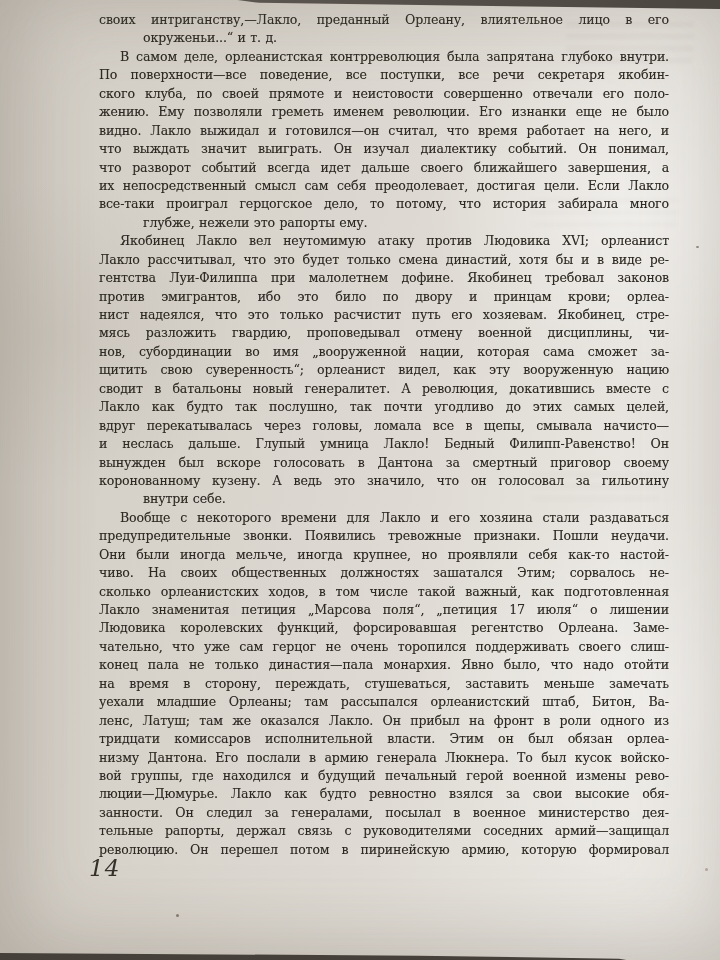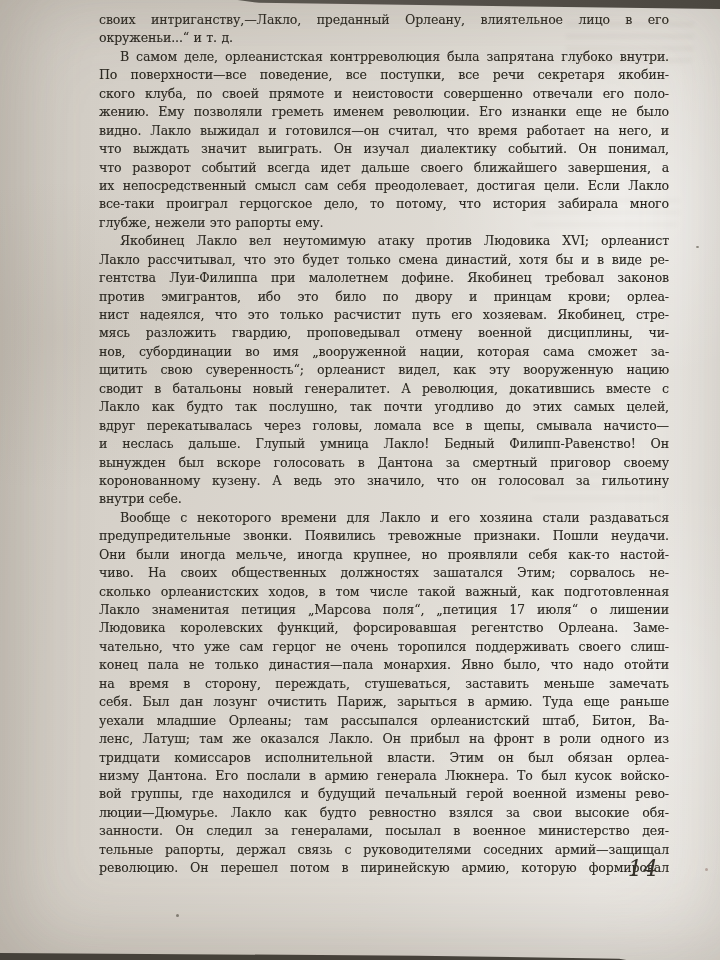--- a/index.html
+++ b/index.html
@@ -49,25 +49,25 @@
     height: 18.45px;
     color: #2d2a23;
     letter-spacing: -0.1px;
     word-spacing: 0.6px;
     text-align: justify;
     text-align-last: justify;
     overflow: hidden;
     white-space: normal;
     text-shadow: 0.2px 0.2px 0 rgba(45,42,35,0.35);
   }
-  .line.flush { text-align-last: left; }
+  .line.flush { text-align-last: left; margin-left: 44px; }
   .line.indent { text-indent: 21px; }
   .page-number {
     position: absolute; top: 853px; left: 89px; width: 570px;
-    text-align: right;
+    text-align: left;
     font-style: italic; font-weight: 400;
     font-size: 23px; line-height: 30px;
     color: #35322b;
     letter-spacing: 1px;
   }
   .smudge {
     position: absolute; pointer-events: none;
     background: repeating-linear-gradient(0deg,
       rgba(118,110,96,0.20) 0 3px, rgba(118,110,96,0) 3px 12px);
     filter: blur(2.2px); opacity: 0.45; border-radius: 6px;
@@ -126,21 +126,20 @@
         <div class="line indent">Вообще с некоторого времени для Лакло и его хозяина стали раздаваться</div>
         <div class="line">предупредительные звонки. Появились тревожные признаки. Пошли неудачи.</div>
         <div class="line">Они были иногда мельче, иногда крупнее, но проявляли себя как-то настой-</div>
         <div class="line">чиво. На своих общественных должностях зашатался Этим; сорвалось не-</div>
         <div class="line">сколько орлеанистских ходов, в том числе такой важный, как подготовленная</div>
         <div class="line">Лакло знаменитая петиция „Марсова поля“, „петиция 17 июля“ о лишении</div>
         <div class="line">Людовика королевских функций, форсировавшая регентство Орлеана. Заме-</div>
         <div class="line">чательно, что уже сам герцог не очень торопился поддерживать своего слиш-</div>
         <div class="line">конец пала не только династия—пала монархия. Явно было, что надо отойти</div>
         <div class="line">на время в сторону, переждать, стушеваться, заставить меньше замечать</div>
-        <div class="line">себя. Был дан лозунг очистить Париж, зарыться в армию. Туда еще раньше</div>
         <div class="line">уехали младшие Орлеаны; там рассыпался орлеанистский штаб, Битон, Ва-</div>
         <div class="line">ленс, Латуш; там же оказался Лакло. Он прибыл на фронт в роли одного из</div>
         <div class="line">тридцати комиссаров исполнительной власти. Этим он был обязан орлеа-</div>
         <div class="line">низму Дантона. Его послали в армию генерала Люкнера. То был кусок войско-</div>
         <div class="line">вой группы, где находился и будущий печальный герой военной измены рево-</div>
         <div class="line">люции—Дюмурье. Лакло как будто ревностно взялся за свои высокие обя-</div>
         <div class="line">занности. Он следил за генералами, посылал в военное министерство дея-</div>
         <div class="line">тельные рапорты, держал связь с руководителями соседних армий—защищал</div>
         <div class="line">революцию. Он перешел потом в пиринейскую армию, которую формировал</div>
       </div>

